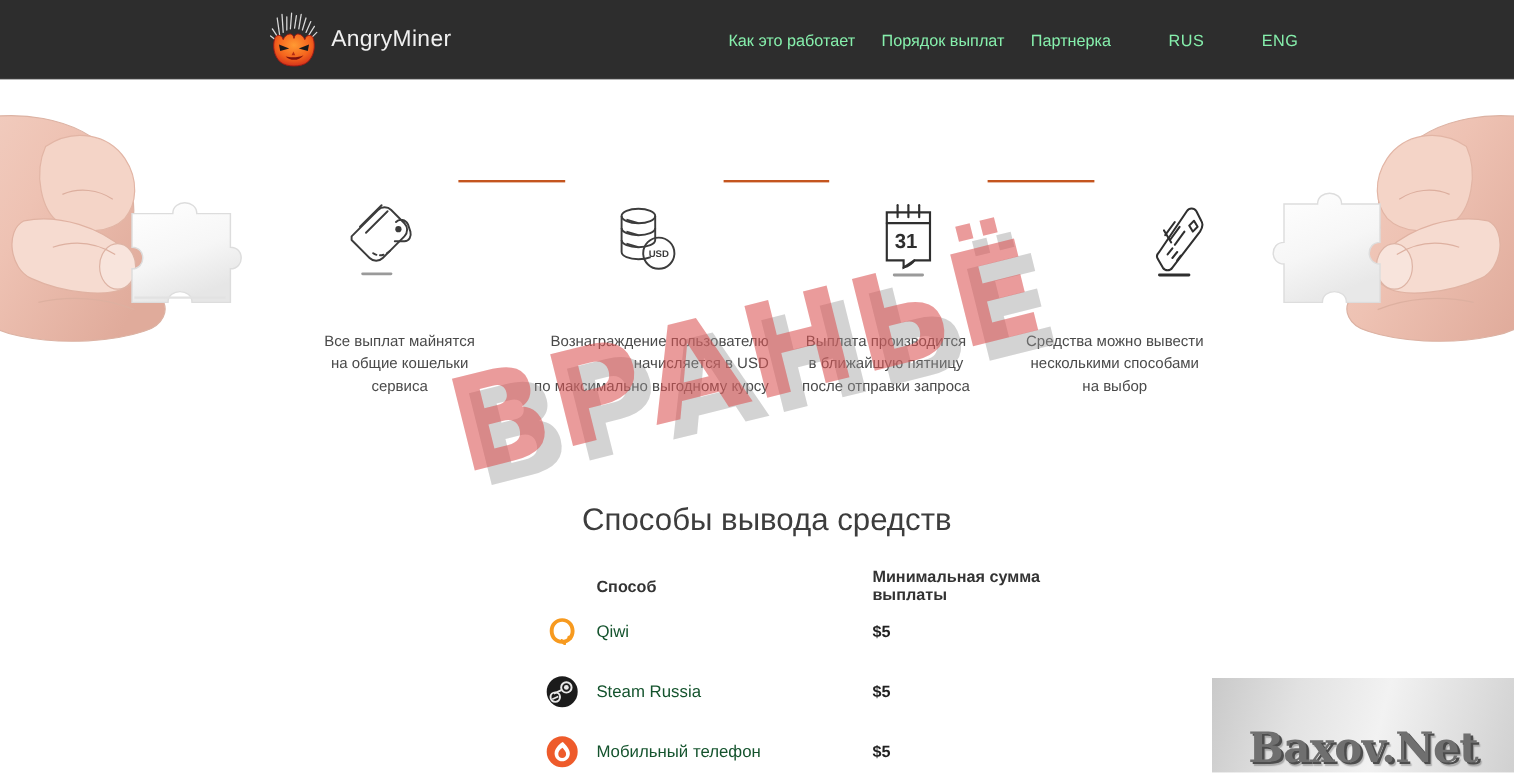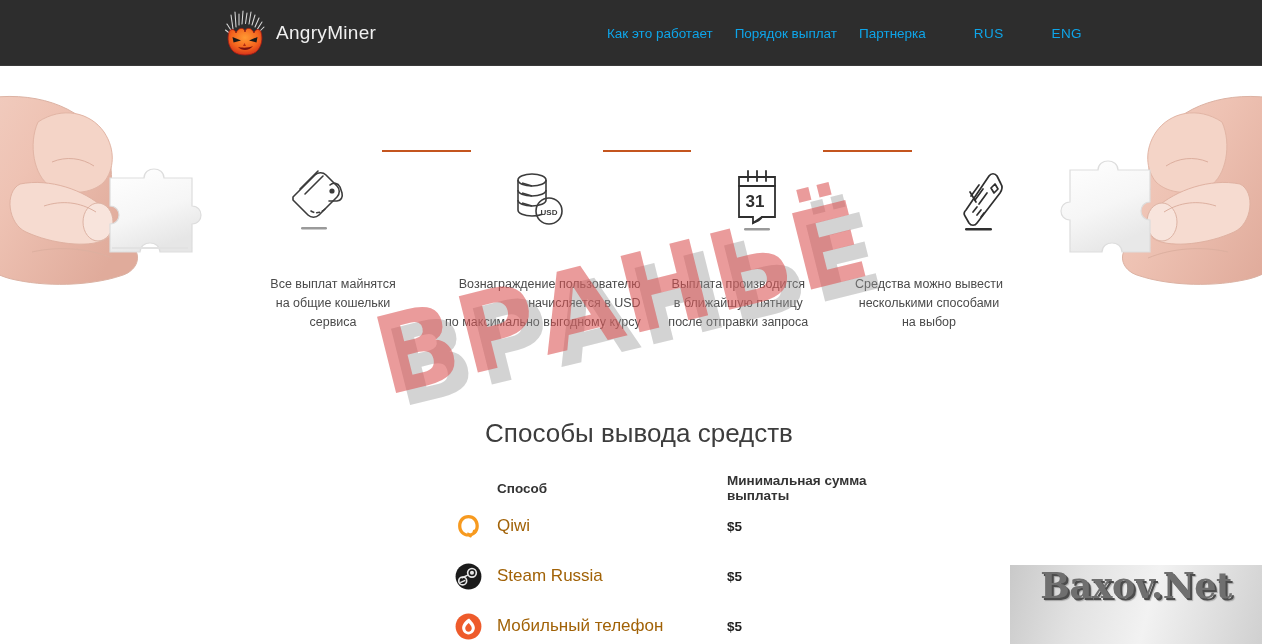--- a/index.html
+++ b/index.html
@@ -33,21 +33,21 @@
   #brand-name {
     color: #f0f0f0; font-size: 19px; letter-spacing: .3px;
     font-weight: 400;
   }
   #nav {
     position: absolute; right: 180px; top: 0;
     height: 66px;
     display: flex; align-items: center; gap: 22px;
   }
   .nav-link {
-    color: #0ea5e9; font-size: 13.5px; text-decoration: none;
+    color: #86efac; font-size: 13.5px; text-decoration: none;
     white-space: nowrap; cursor: pointer;
   }
   .nav-link.lang { letter-spacing: .4px; margin-left: 26px; }
 
   
   .hand-wrap { position: absolute; top: 66px; z-index: 5; }
   #hand-left  { left: -8px;  width: 235px; height: 300px; }
   #hand-right { right: -6px; width: 215px; height: 300px; }
   .hand-svg { width: 100%; height: 100%; display: block; }
 
@@ -100,21 +100,21 @@
     height: 26px;
     font-size: 13.5px; font-weight: bold; color: #333;
   }
   .col-icon   { width: 42px; flex: 0 0 42px; }
   .col-method { width: 230px; flex: 0 0 230px; }
   .col-amount { flex: 1 1 auto; }
   .tbl-row {
     display: flex; align-items: center;
     height: 50px;
   }
-  .tbl-row .col-method { font-size: 17px; color: #a16207; }
+  .tbl-row .col-method { font-size: 14px; color: #14532d; }
   .tbl-row .col-amount { font-size: 13.5px; font-weight: bold; color: #222; }
   .pay-icon { width: 27px; height: 27px; display: block; }
 
   
   #watermark-main {
     position: absolute;
     left: 370px; top: 205px;
     width: 500px; height: 230px;
     z-index: 25;
     pointer-events: none;
@@ -137,21 +137,21 @@
   }
   #watermark-main .wm-front {
     color: rgba(218,82,82,0.58);
   }
 
   #watermark-brand {
     position: absolute; right: 0; bottom: 0;
     width: 252px; height: 79px;
     background: linear-gradient(105deg, #c9c9c9 0%, #e2e2e2 28%, #f2f2f2 55%, #d0d0d0 100%);
     z-index: 45;
-    display: flex; align-items: flex-start; justify-content: center;
+    display: flex; align-items: flex-end; justify-content: center;
   }
   #watermark-brand .bx {
     font-family: "DejaVu Serif", serif;
     font-weight: bold;
     font-size: 35px;
     letter-spacing: -0.5px;
     color: #6f6f6f;
     text-shadow: 2px 2px 0 #4c4c4c, 3px 3px 1px rgba(0,0,0,.25);
   }
 </style>

